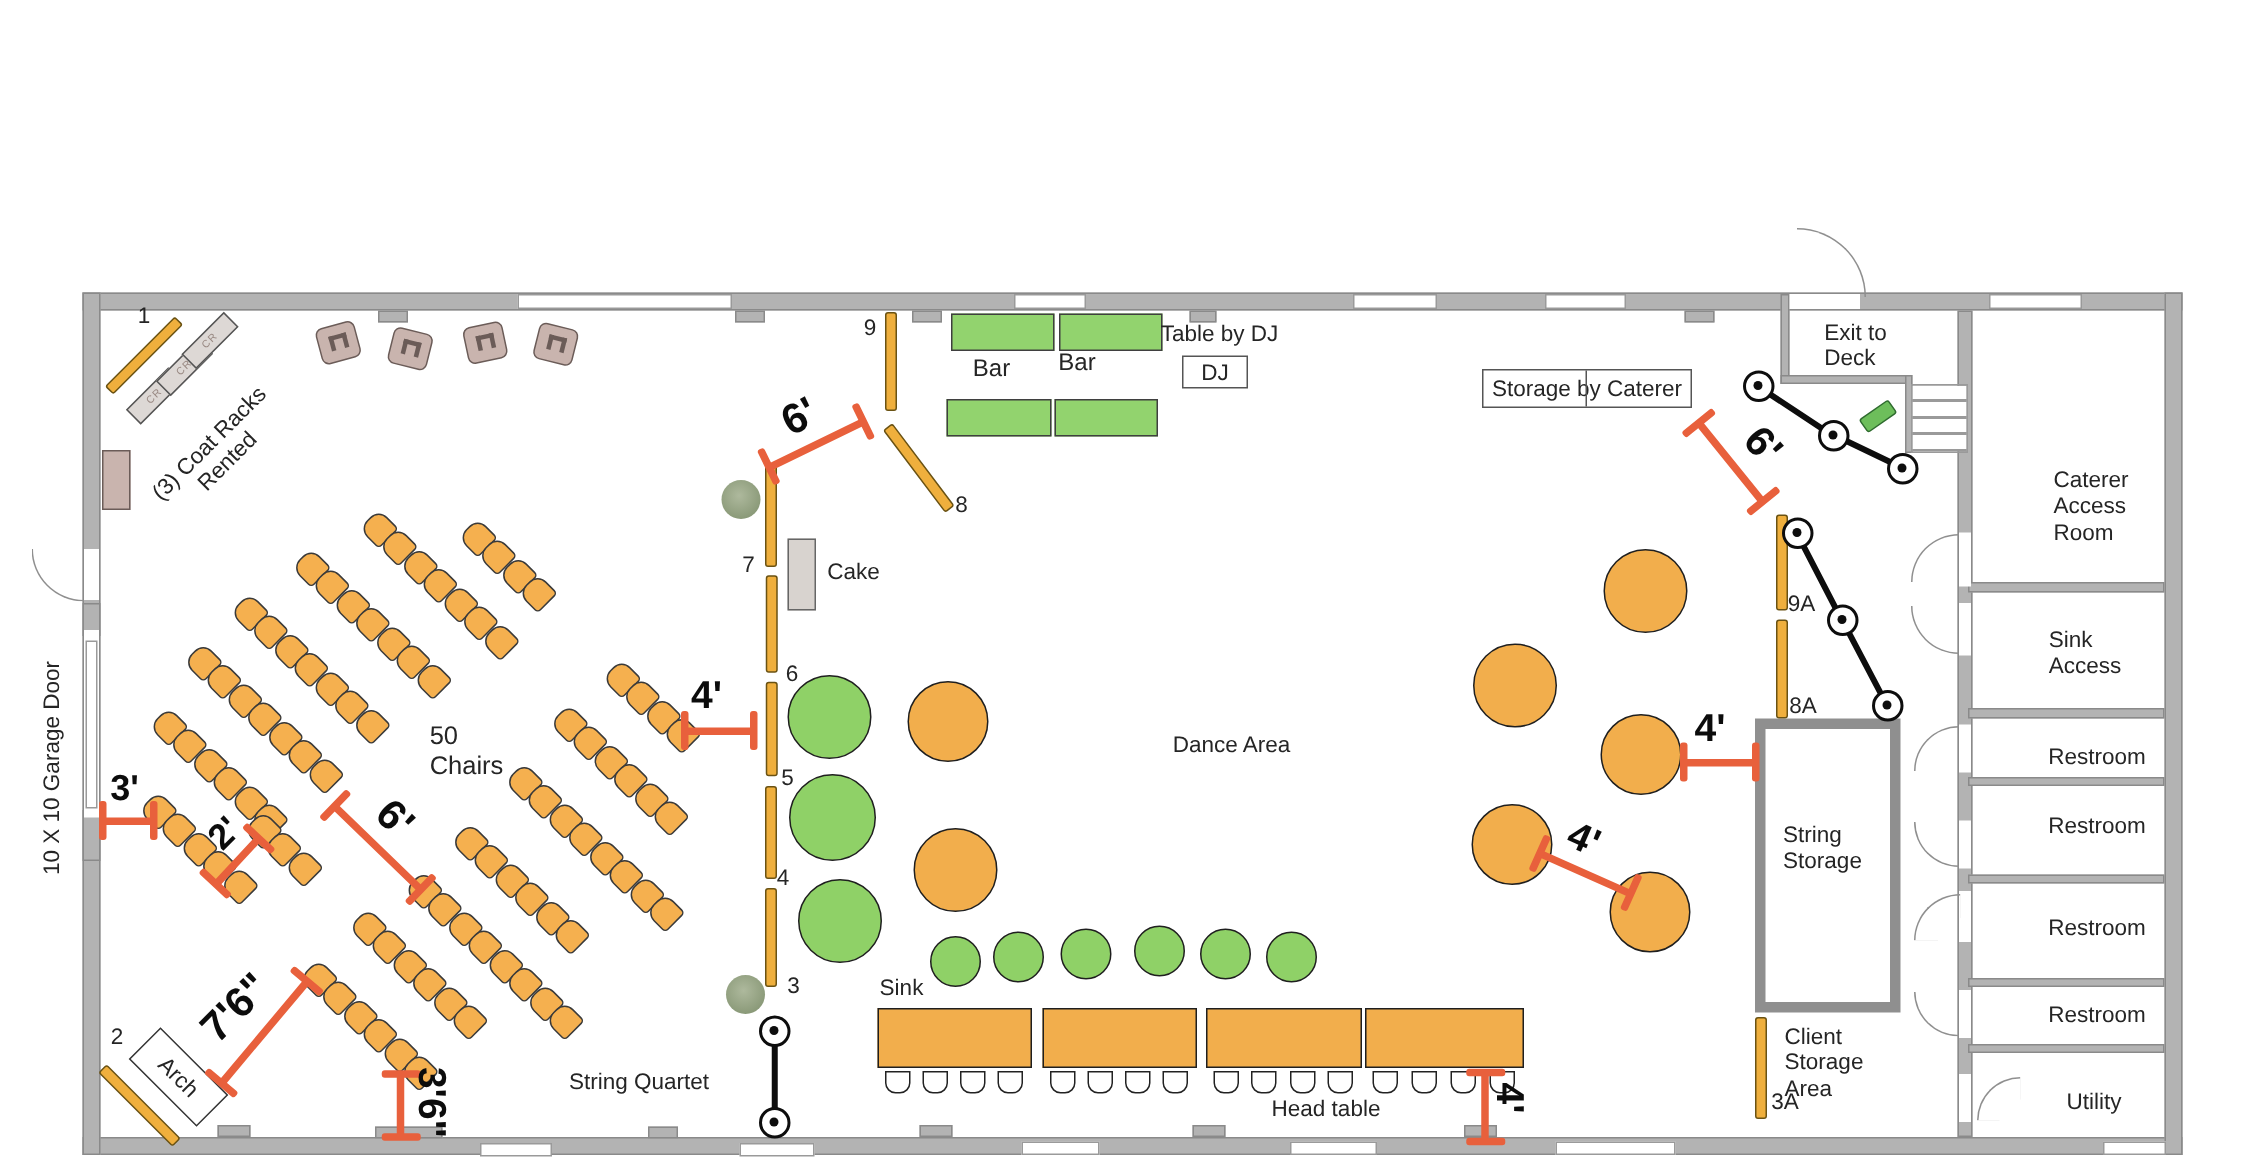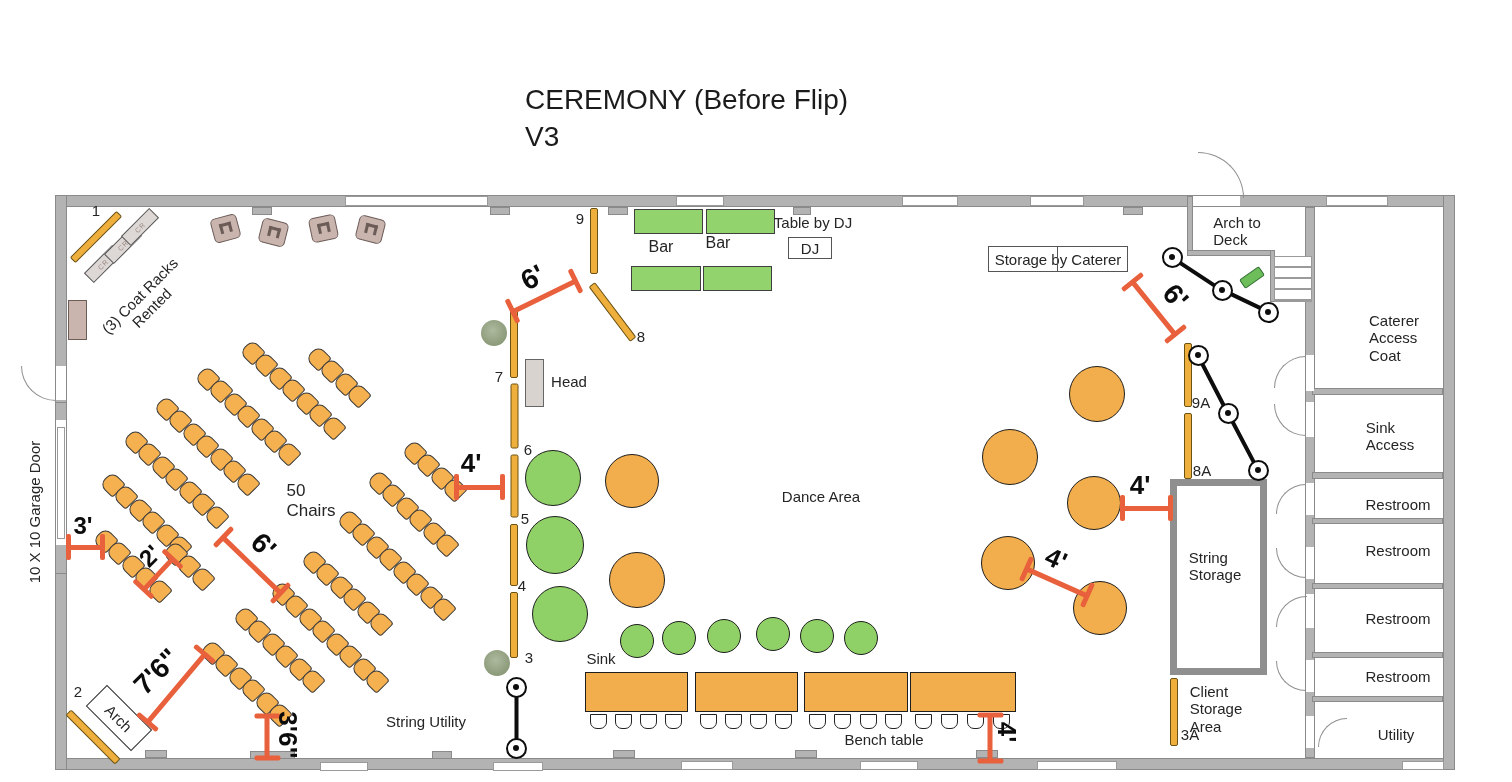--- a/index.html
+++ b/index.html
@@ -36,24 +36,20 @@
   .mauve{position:absolute;background:var(--lounge,#C9B4AE);border:1.5px solid #6b5c58;z-index:5;}
   .storage{position:absolute;background:#fff;border:7px solid #8F8F8F;z-index:5;}
   .obox{position:absolute;background:#fff;border:1.5px solid #555;display:flex;align-items:center;justify-content:center;font-size:15px;color:#252525;z-index:7;}
   .clutter{position:absolute;background:#6DBE5B;border:1.2px solid #2e6b2e;border-radius:2px;z-index:6;}
   .title{position:absolute;left:525px;top:82px;font-size:28px;color:#1b1b1b;line-height:1.32;z-index:9;}
 </style>
 </head>
 <body>
 
 <div id="plan">
-  <div class="title">
-    <div>CEREMONY (Before Flip)</div>
-    <div>V3</div>
-  </div>
 <div class="wall" style="left: 55px; top: 195px; width: 1400px; height: 12px;"></div>
     <div class="wall" style="left: 55px; top: 758px; width: 1400px; height: 12px;"></div>
     <div class="wall" style="left: 55px; top: 195px; width: 12px; height: 575px;"></div>
     <div class="wall" style="left: 1443px; top: 195px; width: 12px; height: 575px;"></div>
     <div class="wall" style="left: 1305px; top: 207px; width: 10px; height: 551px;"></div>
     <div class="wall" style="left: 1312px; top: 388px; width: 131px; height: 7px;"></div>
     <div class="wall" style="left: 1312px; top: 472px; width: 131px; height: 7px;"></div>
     <div class="wall" style="left: 1312px; top: 518px; width: 131px; height: 6px;"></div>
     <div class="wall" style="left: 1312px; top: 583px; width: 131px; height: 6px;"></div>
     <div class="wall" style="left: 1312px; top: 652px; width: 131px; height: 6px;"></div>
@@ -358,38 +354,38 @@
     <div class="lbl" style="left: 522px; top: 586px; font-size: 15px; text-align: center; transform: translate(-50%, -50%) rotate(0deg);">4</div>
     <div class="lbl" style="left: 529px; top: 658px; font-size: 15px; text-align: center; transform: translate(-50%, -50%) rotate(0deg);">3</div>
     <div class="lbl" style="left: 1201px; top: 403px; font-size: 15px; text-align: left; transform: translate(-50%, -50%) rotate(0deg);">9A</div>
     <div class="lbl" style="left: 1202px; top: 471px; font-size: 15px; text-align: center; transform: translate(-50%, -50%) rotate(0deg);">8A</div>
     <div class="lbl" style="left: 1190px; top: 735px; font-size: 15px; text-align: center; transform: translate(-50%, -50%) rotate(0deg);">3A</div>
     <div class="lbl" style="left: 146px; top: 302px; font-size: 15px; text-align: center; transform: translate(-50%, -50%) rotate(-45deg);">(3) Coat Racks
 Rented</div>
     <div class="lbl" style="left: 661px; top: 247px; font-size: 16px; text-align: center; transform: translate(-50%, -50%) rotate(0deg);">Bar</div>
     <div class="lbl" style="left: 718px; top: 243px; font-size: 16px; text-align: center; transform: translate(-50%, -50%) rotate(0deg);">Bar</div>
     <div class="lbl" style="left: 813px; top: 223px; font-size: 15px; text-align: center; transform: translate(-50%, -50%) rotate(0deg);">Table by DJ</div>
-    <div class="lbl" style="left: 1237px; top: 231px; font-size: 15px; text-align: left; transform: translate(-50%, -50%) rotate(0deg);">Arch to
+    <div class="lbl" style="left: 1237px; top: 231px; font-size: 15px; text-align: left; transform: translate(-50%, -50%) rotate(0deg);">Exit to
 Deck</div>
     <div class="lbl" style="left: 1394px; top: 338px; font-size: 15px; text-align: left; transform: translate(-50%, -50%) rotate(0deg);">Caterer
 Access
-Coat</div>
+Room</div>
     <div class="lbl" style="left: 1390px; top: 436px; font-size: 15px; text-align: left; transform: translate(-50%, -50%) rotate(0deg);">Sink
 Access</div>
     <div class="lbl" style="left: 1398px; top: 505px; font-size: 15px; text-align: center; transform: translate(-50%, -50%) rotate(0deg);">Restroom</div>
     <div class="lbl" style="left: 1398px; top: 551px; font-size: 15px; text-align: center; transform: translate(-50%, -50%) rotate(0deg);">Restroom</div>
     <div class="lbl" style="left: 1398px; top: 619px; font-size: 15px; text-align: center; transform: translate(-50%, -50%) rotate(0deg);">Restroom</div>
     <div class="lbl" style="left: 1398px; top: 677px; font-size: 15px; text-align: center; transform: translate(-50%, -50%) rotate(0deg);">Restroom</div>
     <div class="lbl" style="left: 1396px; top: 735px; font-size: 15px; text-align: center; transform: translate(-50%, -50%) rotate(0deg);">Utility</div>
     <div class="lbl" style="left: 1215px; top: 566px; font-size: 15px; text-align: left; transform: translate(-50%, -50%) rotate(0deg);">String
 Storage</div>
     <div class="lbl" style="left: 1216px; top: 709px; font-size: 15px; text-align: left; transform: translate(-50%, -50%) rotate(0deg);">Client
 Storage
 Area</div>
     <div class="lbl" style="left: 821px; top: 497px; font-size: 15px; text-align: center; transform: translate(-50%, -50%) rotate(0deg);">Dance Area</div>
     <div class="lbl" style="left: 311px; top: 501px; font-size: 17px; text-align: left; transform: translate(-50%, -50%) rotate(0deg);">50
 Chairs</div>
-    <div class="lbl" style="left: 569px; top: 382px; font-size: 15px; text-align: center; transform: translate(-50%, -50%) rotate(0deg);">Head</div>
+    <div class="lbl" style="left: 569px; top: 382px; font-size: 15px; text-align: center; transform: translate(-50%, -50%) rotate(0deg);">Cake</div>
     <div class="lbl" style="left: 601px; top: 659px; font-size: 15px; text-align: center; transform: translate(-50%, -50%) rotate(0deg);">Sink</div>
-    <div class="lbl" style="left: 884px; top: 740px; font-size: 15px; text-align: center; transform: translate(-50%, -50%) rotate(0deg);">Bench table</div>
-    <div class="lbl" style="left: 426px; top: 722px; font-size: 15px; text-align: center; transform: translate(-50%, -50%) rotate(0deg);">String Utility</div>
+    <div class="lbl" style="left: 884px; top: 740px; font-size: 15px; text-align: center; transform: translate(-50%, -50%) rotate(0deg);">Head table</div>
+    <div class="lbl" style="left: 426px; top: 722px; font-size: 15px; text-align: center; transform: translate(-50%, -50%) rotate(0deg);">String Quartet</div>
     <div class="lbl" style="left: 35px; top: 512px; font-size: 15px; text-align: center; transform: translate(-50%, -50%) rotate(-90deg);">10 X 10 Garage Door</div>
   </div>
 
 </body></html>

